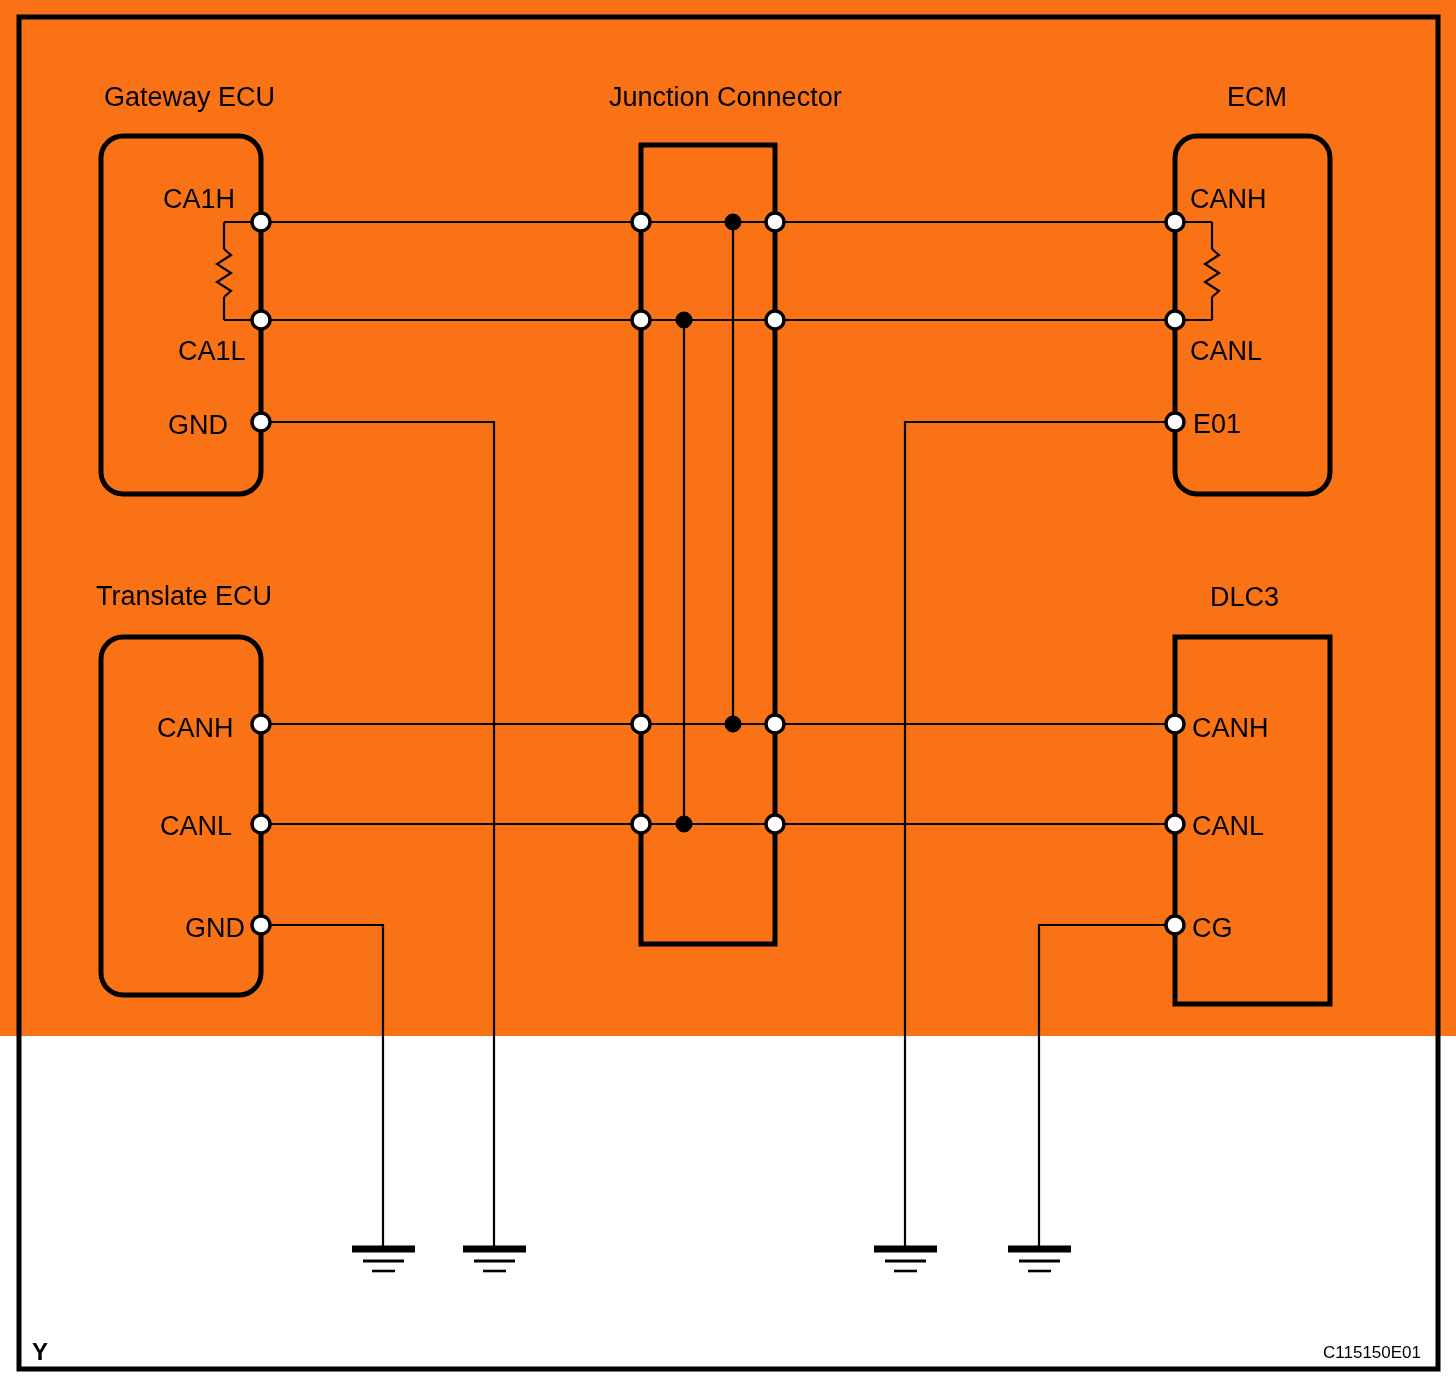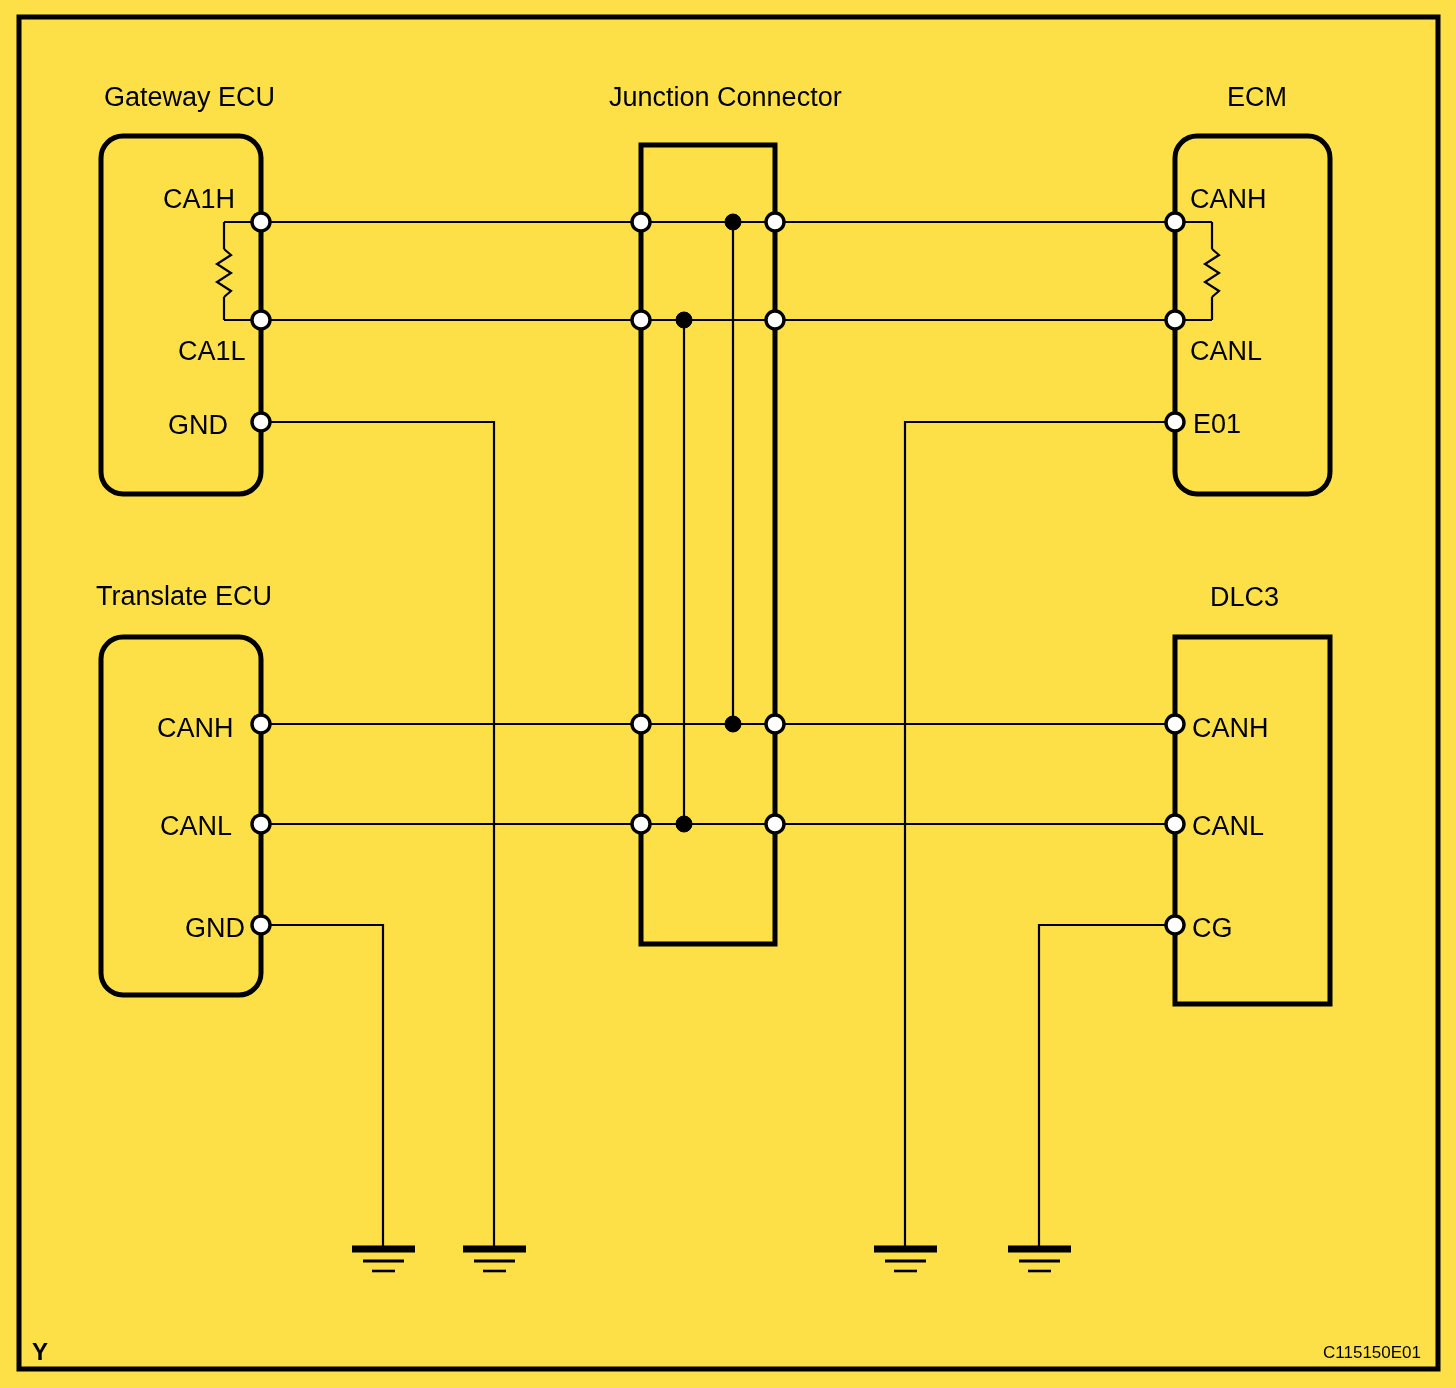--- a/index.html
+++ b/index.html
@@ -9,22 +9,22 @@
   }
   body {
     width: 1456px;
     height: 1388px;
     font-family: "Liberation Sans", sans-serif;
     overflow: hidden;
   }
   #diagram-root {
     position: relative;
     width: 1456px;
-    height: 1388px;
-    background: #fde047;
+    height: 1036px;
+    background: #f97316;
   }
   svg.diagram {
     display: block;
     width: 1456px;
     height: 1388px;
   }
   text {
     font-family: "Liberation Sans", sans-serif;
     fill: #000000;
   }

